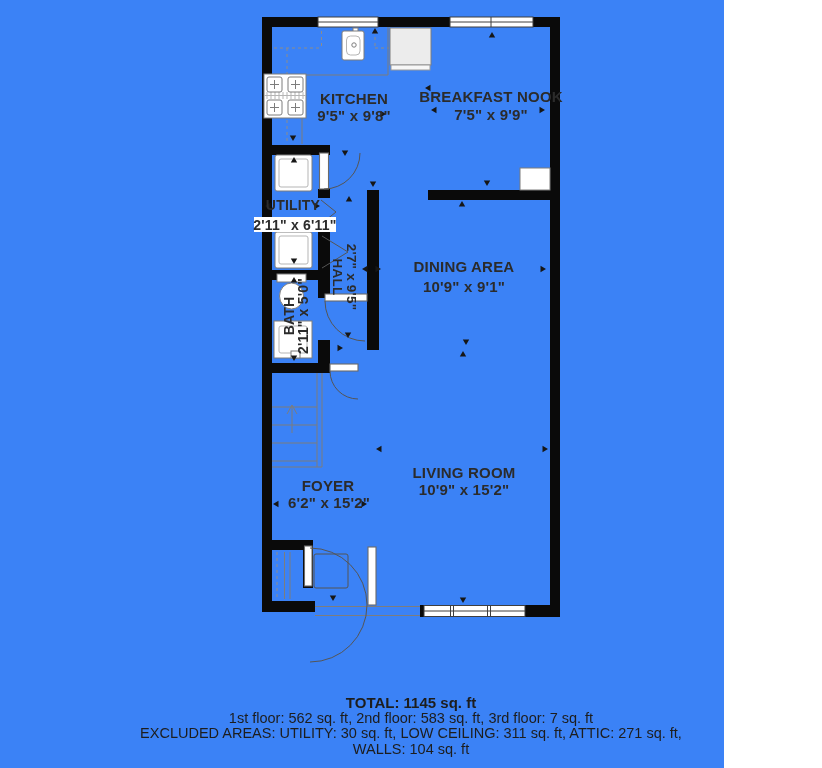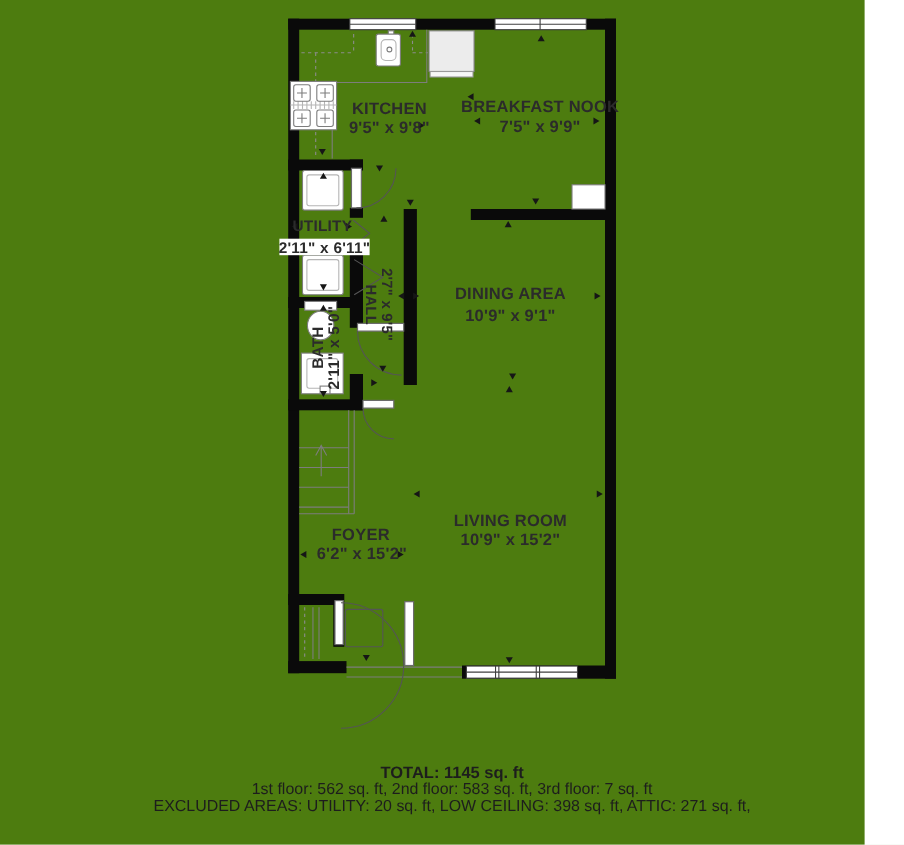--- a/index.html
+++ b/index.html
@@ -2,21 +2,21 @@
 <html style="--wall-color: #0a0a0a; --fixture-color: #7d7d7d; --arc-color: #555555; --text-color: #2b2b2b;"><head>
 <meta charset="utf-8">
 <style>
   :root{
     --wall-color:#0a0a0a;
     --fixture-color:#7d7d7d;
     --arc-color:#555555;
     --text-color:#2b2b2b;
   }
   html,body{margin:0;padding:0;background:#ffffff;}
-  .stage{position:relative;width:786px;height:768px;background:#4d7c0f;overflow:hidden;
+  .stage{position:relative;width:724px;height:768px;background:#3b82f6;overflow:hidden;
          font-family:"Liberation Sans",sans-serif;}
   svg{position:absolute;left:0;top:0;}
   .wall{fill:var(--wall-color);}
   .fx{fill:none;stroke:var(--fixture-color);stroke-width:1;}
   .fx-light{fill:none;stroke:#b5b5b5;stroke-width:1;}
   .fx-white{fill:#ffffff;stroke:var(--fixture-color);stroke-width:1;}
   .fx-fill{fill:#ececec;stroke:var(--fixture-color);stroke-width:1;}
   .fx-strip{fill:#f7f7f7;stroke:#9a9a9a;stroke-width:1;}
   .dash{fill:none;stroke:#8c8c8c;stroke-width:1;stroke-dasharray:3 3;}
   .arc{fill:none;stroke:var(--arc-color);stroke-width:1;}
@@ -250,15 +250,16 @@
       <text class="room-dims" x="464" y="495">10'9" x 15'2"</text>
 
       <text class="room-name" x="328" y="491">FOYER</text>
       <text class="room-dims" x="329" y="508">6'2" x 15'2"</text>
     </g>
   </svg>
 
   <div class="summary">
     <div class="total">TOTAL: 1145 sq. ft</div>
     <div>1st floor: 562 sq. ft, 2nd floor: 583 sq. ft, 3rd floor: 7 sq. ft</div>
-    <div>EXCLUDED AREAS: UTILITY: 20 sq. ft, LOW CEILING: 398 sq. ft, ATTIC: 271 sq. ft,</div>
+    <div>EXCLUDED AREAS: UTILITY: 30 sq. ft, LOW CEILING: 311 sq. ft, ATTIC: 271 sq. ft,</div>
+    <div>WALLS: 104 sq. ft</div>
   </div>
 </div>
 
 </body></html>

